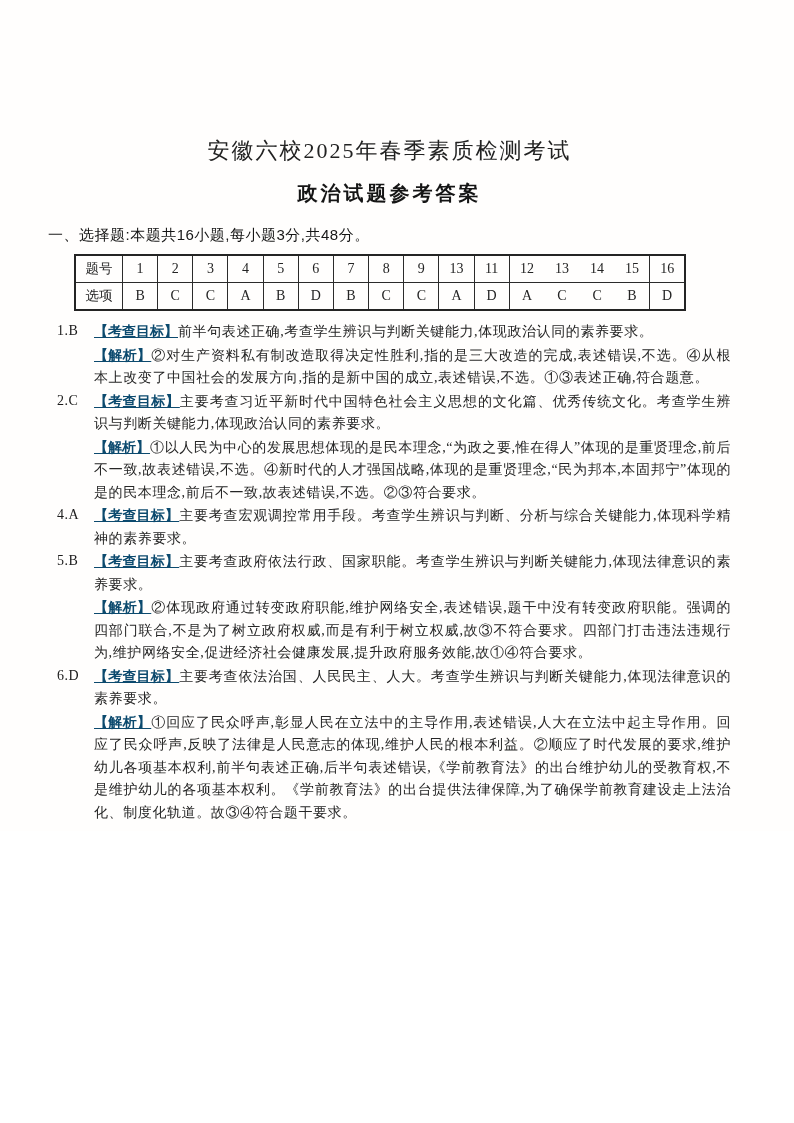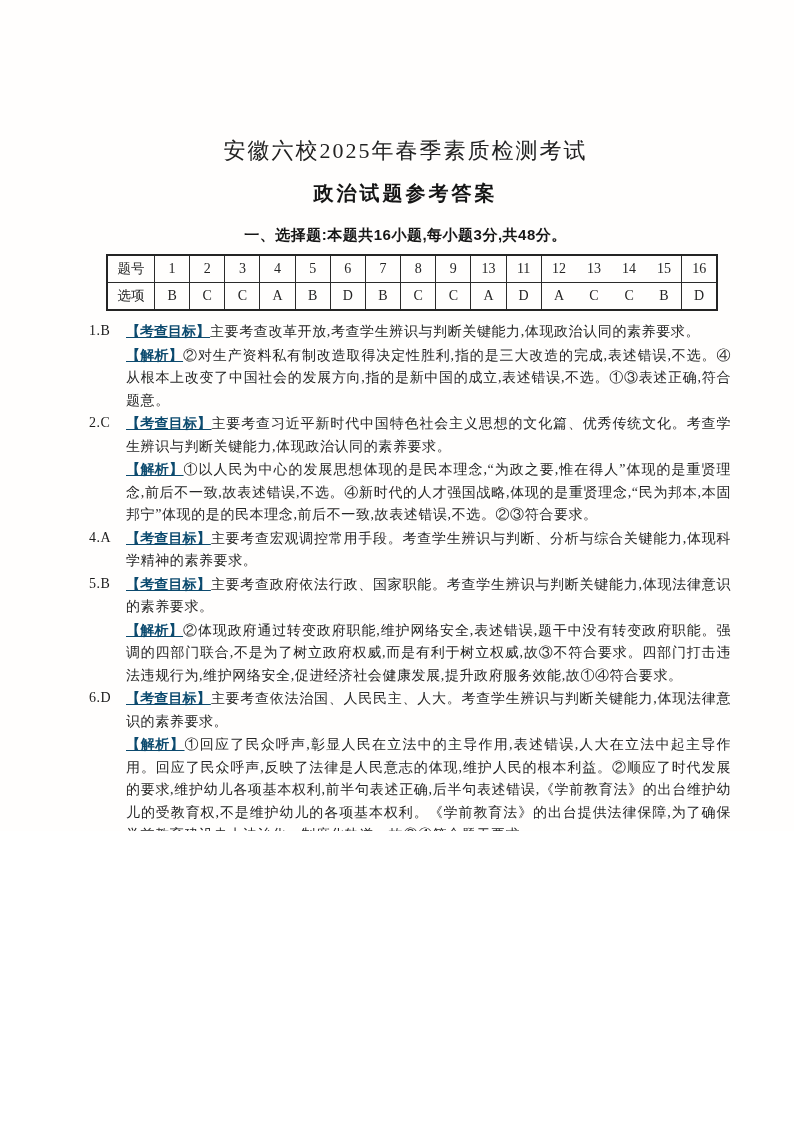--- a/index.html
+++ b/index.html
@@ -11,21 +11,21 @@
     width: 794px;
     height: 1123px;
     font-family: "Liberation Serif", "DejaVu Serif", serif;
     color: #1d1d1d;
   }
   .page {
     position: relative;
     width: 794px;
     height: 831px;
     box-sizing: border-box;
-    padding: 136px 63px 0 80px;
+    padding: 136px 63px 0 48px;
     background: #fffefd;
     overflow: hidden;
   }
   
   .exam-title {
     margin: 0;
     text-align: center;
     font-size: 22px;
     font-weight: 400;
     letter-spacing: 2px;
@@ -36,25 +36,24 @@
     text-align: center;
     font-size: 20px;
     font-weight: 700;
     letter-spacing: 3px;
     font-family: "Liberation Sans", "DejaVu Sans", sans-serif;
     color: #151515;
   }
   .section-heading {
     margin-top: 19px;
     font-size: 15px;
-    font-weight: 700;
+    font-weight: 400;
     letter-spacing: 0.5px;
     font-family: "Liberation Sans", "DejaVu Sans", sans-serif;
     color: #161616;
-    text-align: center;
   }
   
   .answer-table {
     border-collapse: collapse;
     margin: 9px 0 0 26px;
     table-layout: fixed;
     width: 612px;
   }
   .answer-table th, .answer-table td {
     border: 1px solid #2b2b2b;
@@ -177,21 +176,21 @@
           <td>B</td>
           <td>D</td>
         </tr>
     </tbody>
   </table>
 
   <div class="explanations">
     <div class="item">
       <div class="item-no">1.B</div>
       <div class="item-body">
-        <p><span class="lbl">【考查目标】</span><span>主要考查改革开放,考查学生辨识与判断关键能力,体现政治认同的素养要求。</span></p>
+        <p><span class="lbl">【考查目标】</span><span>前半句表述正确,考查学生辨识与判断关键能力,体现政治认同的素养要求。</span></p>
         <p><span class="lbl">【解析】</span><span>②对生产资料私有制改造取得决定性胜利,指的是三大改造的完成,表述错误,不选。④从根本上改变了中国社会的发展方向,指的是新中国的成立,表述错误,不选。①③表述正确,符合题意。</span></p>
       </div>
     </div>
 
     <div class="item">
       <div class="item-no">2.C</div>
       <div class="item-body">
         <p><span class="lbl">【考查目标】</span><span>主要考查习近平新时代中国特色社会主义思想的文化篇、优秀传统文化。考查学生辨识与判断关键能力,体现政治认同的素养要求。</span></p>
         <p><span class="lbl">【解析】</span><span>①以人民为中心的发展思想体现的是民本理念,“为政之要,惟在得人”体现的是重贤理念,前后不一致,故表述错误,不选。④新时代的人才强国战略,体现的是重贤理念,“民为邦本,本固邦宁”体现的是的民本理念,前后不一致,故表述错误,不选。②③符合要求。</span></p>
       </div>

